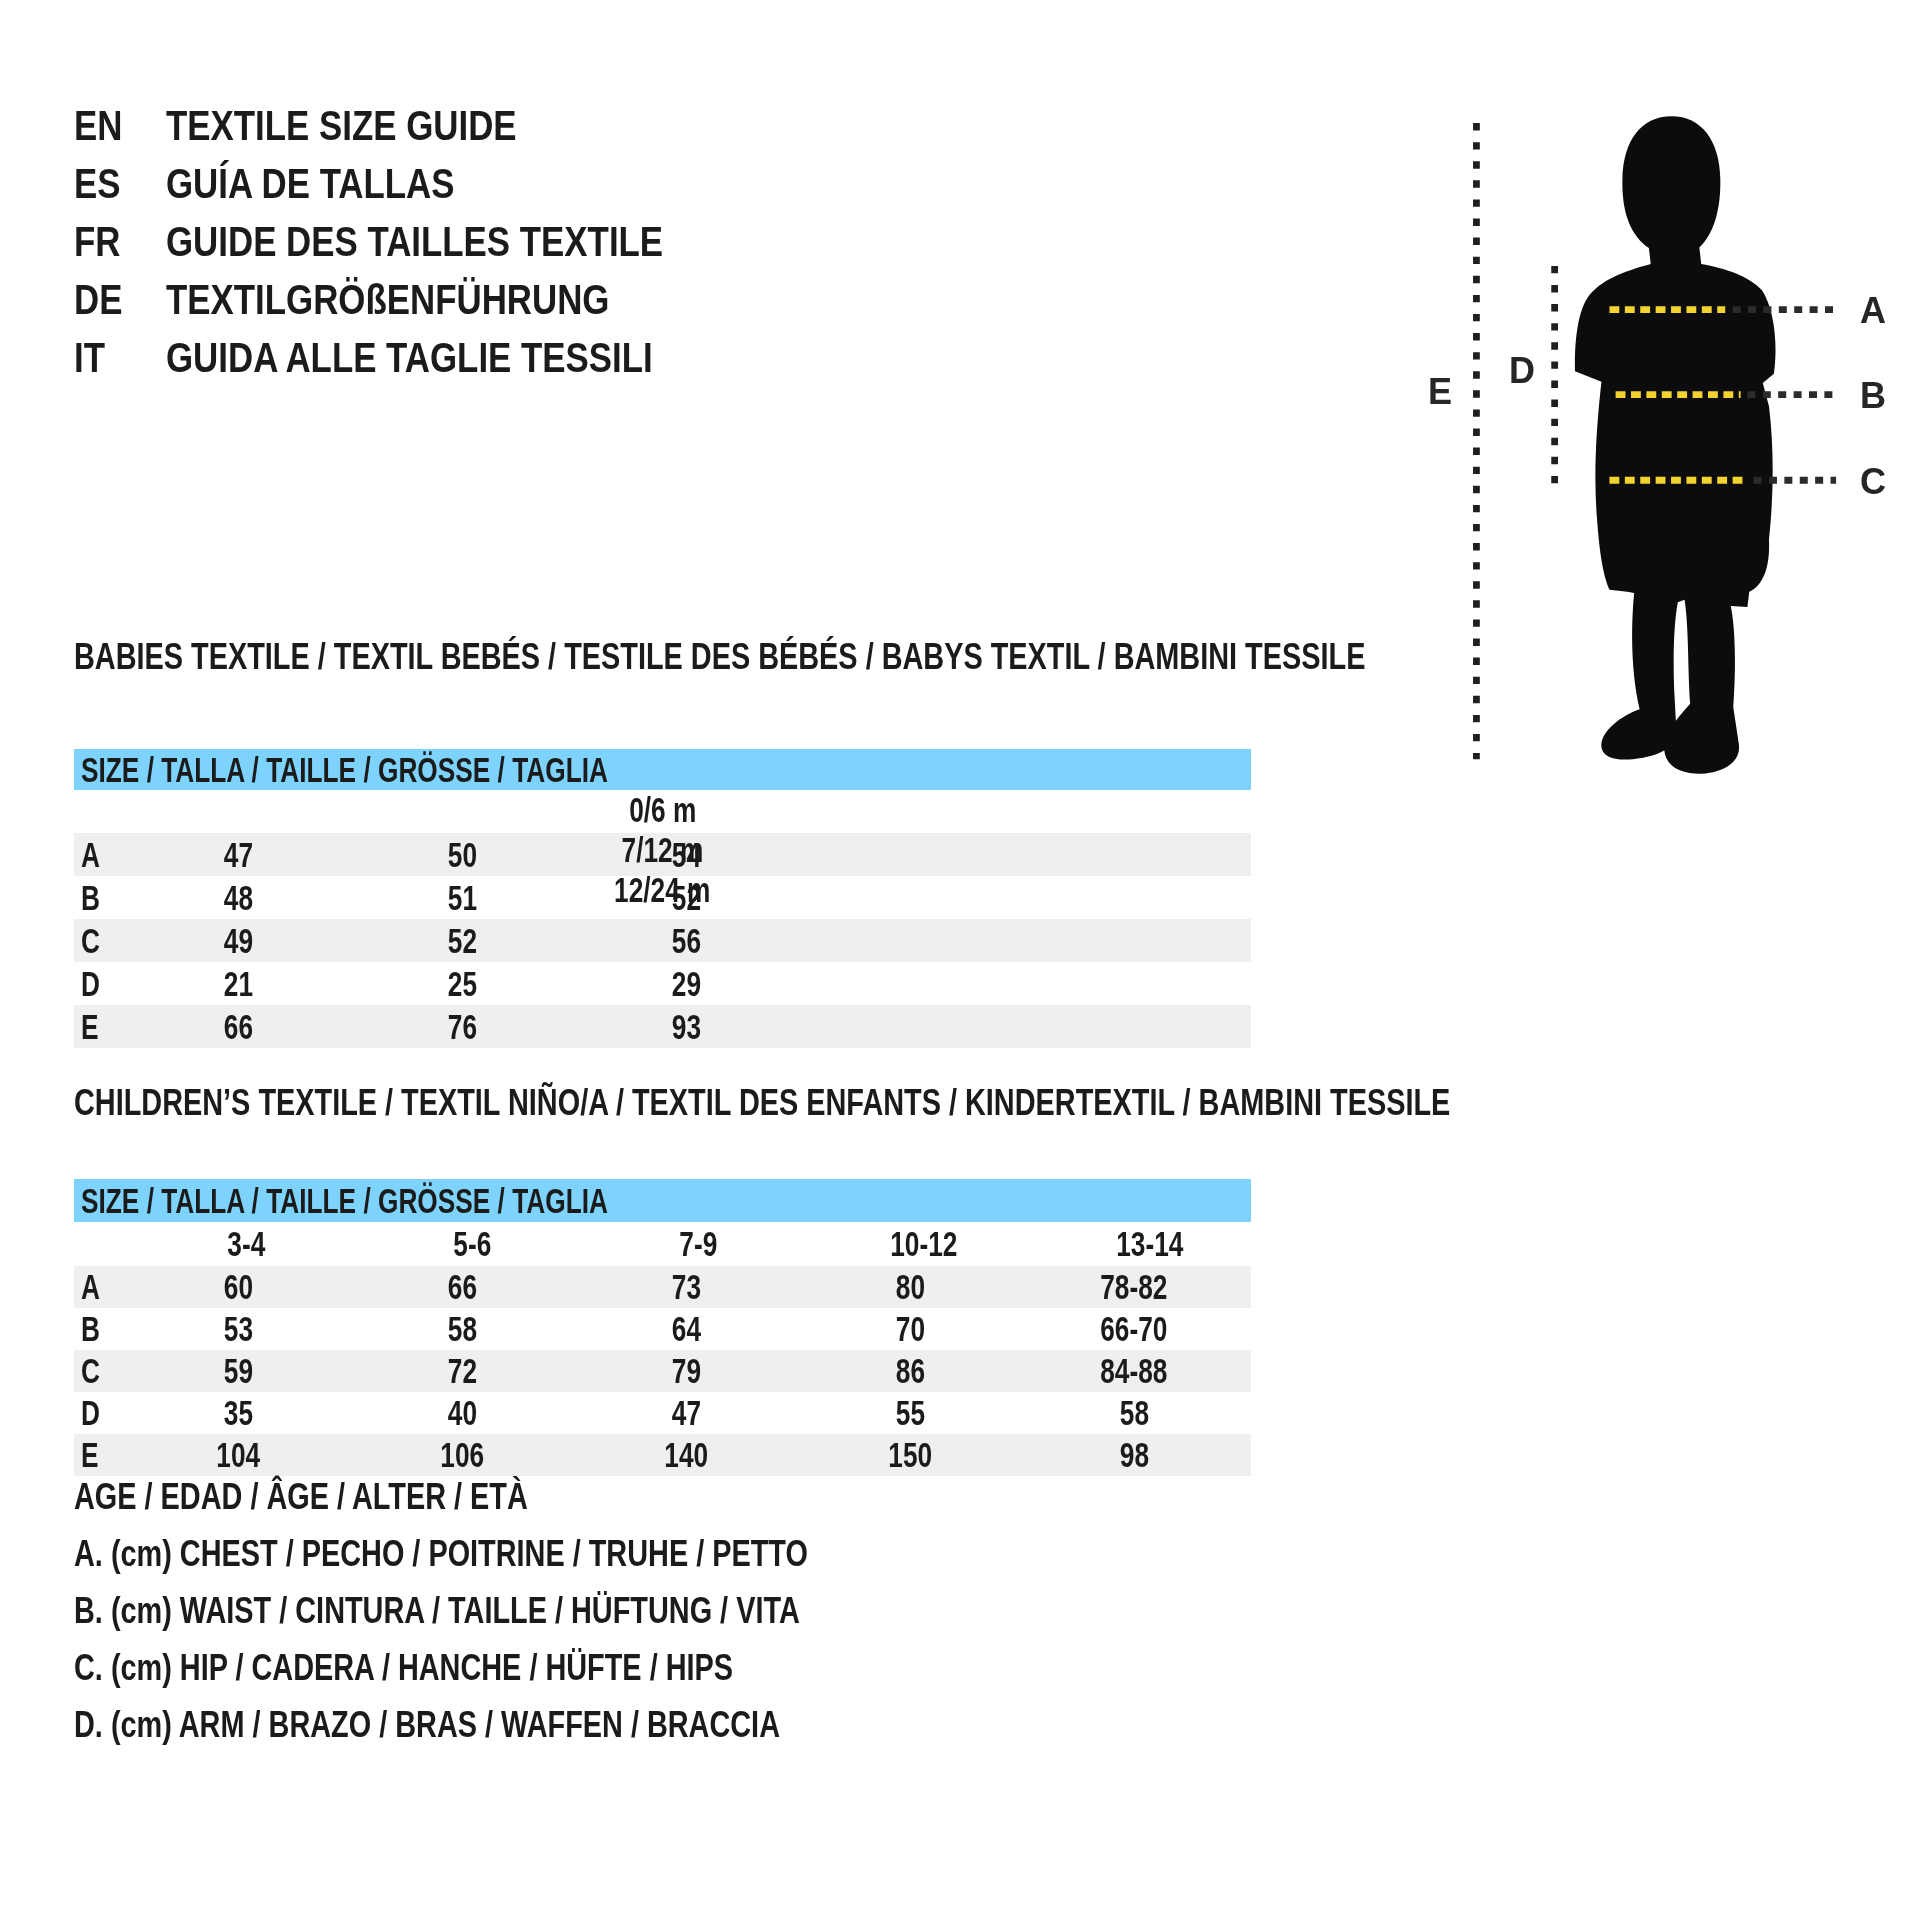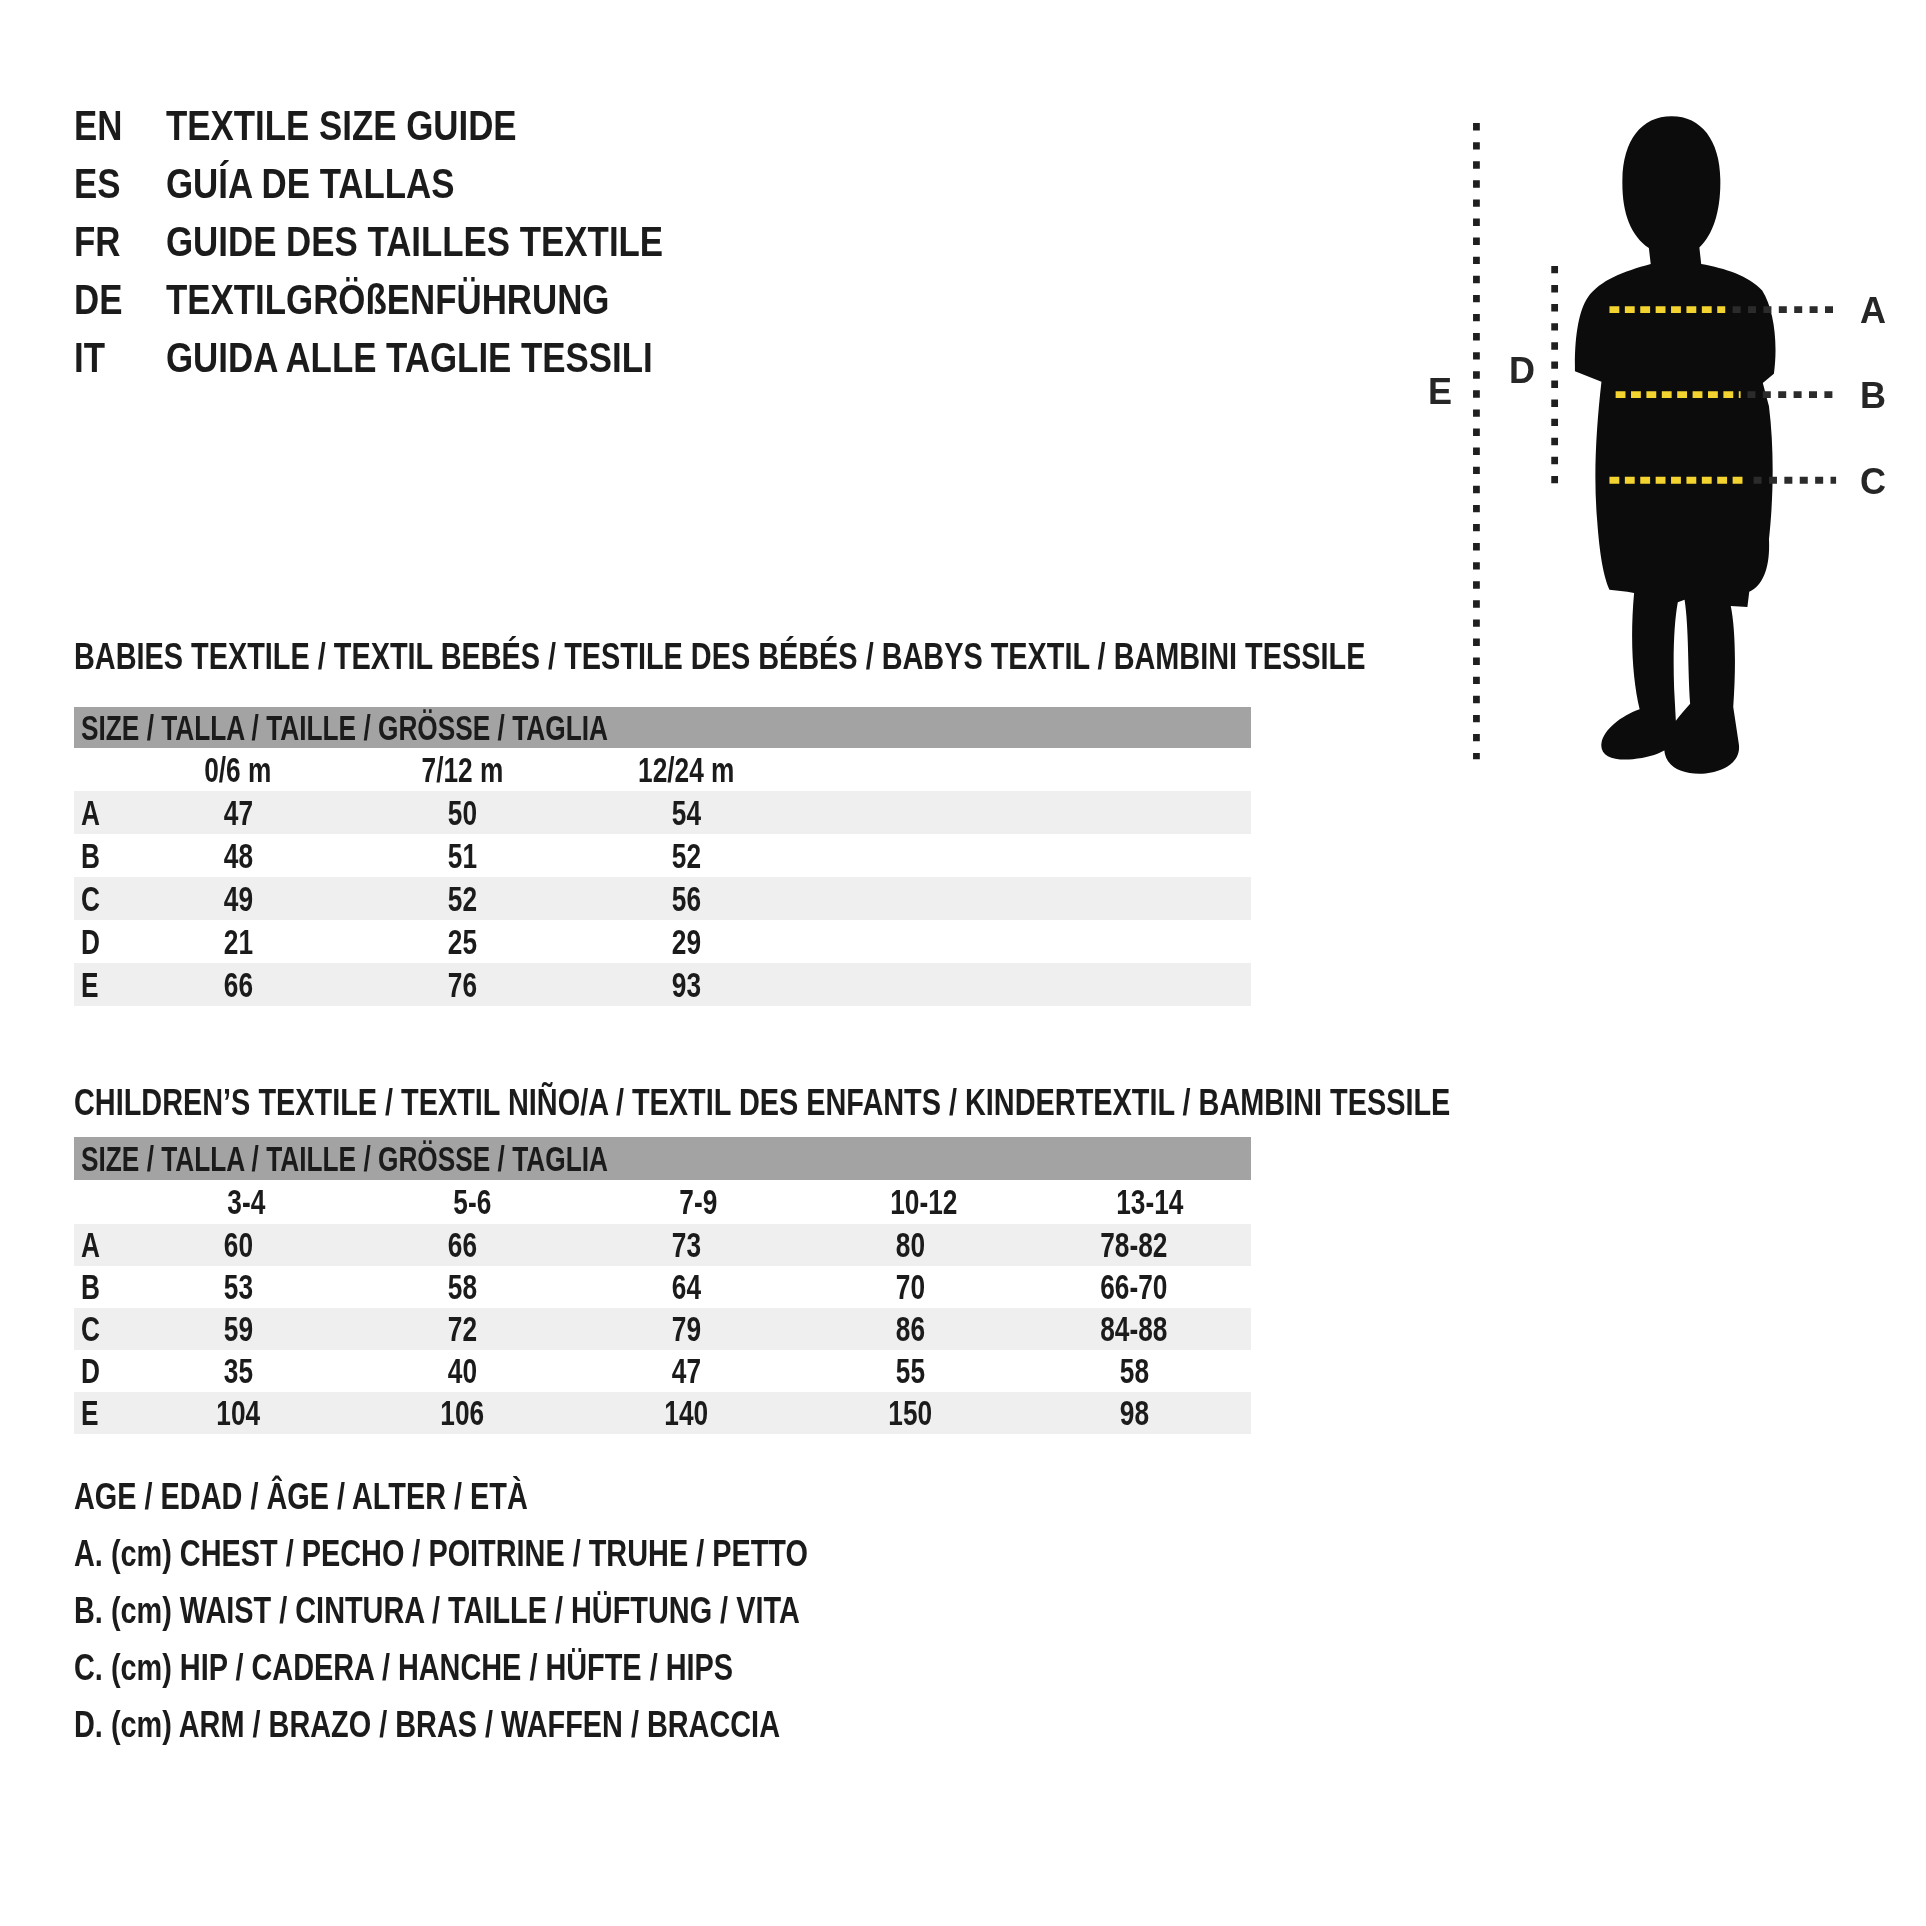--- a/index.html
+++ b/index.html
@@ -25,25 +25,25 @@
 
   
   .section-title{position:absolute;left:74px;height:43px;line-height:43px;font-size:37px;font-weight:700;white-space:nowrap;}
   .babies-title{top:635px;}
   .children-title{top:1081px;}
 
   
   .table{position:absolute;left:74px;width:1177px;font-size:35px;}
   .babies-table{top:707px;}
   .children-table{top:1137px;}
-  .header-bar{background:#a3a3a3;display:flex;align-items:center;padding-left:7.4px;box-sizing:border-box;font-weight:700;}
+  .header-bar{background:#7dd3fc;display:flex;align-items:center;padding-left:7.4px;box-sizing:border-box;font-weight:700;margin-top:42px;}
   .babies-table .header-bar{height:41px;}
   .children-table .header-bar{height:43px;}
   .colhead-row{display:flex;align-items:center;font-weight:700;}
-  .babies-table .colhead-row{height:43px;}
+  .babies-table .colhead-row{height:43px;flex-direction:column;}
   .children-table .colhead-row{height:44px;gap:24px;}
   .t-row{display:flex;align-items:center;font-weight:700;}
   .babies-table .t-row{height:43px;}
   .children-table .t-row{height:42px;}
   .t-row.odd{background:#efefef;}
   .cell-label{width:52px;padding-left:7.4px;box-sizing:border-box;}
   .cell-val{width:224px;text-align:center;}
 
   
   .legend{position:absolute;left:74px;top:1468px;}

